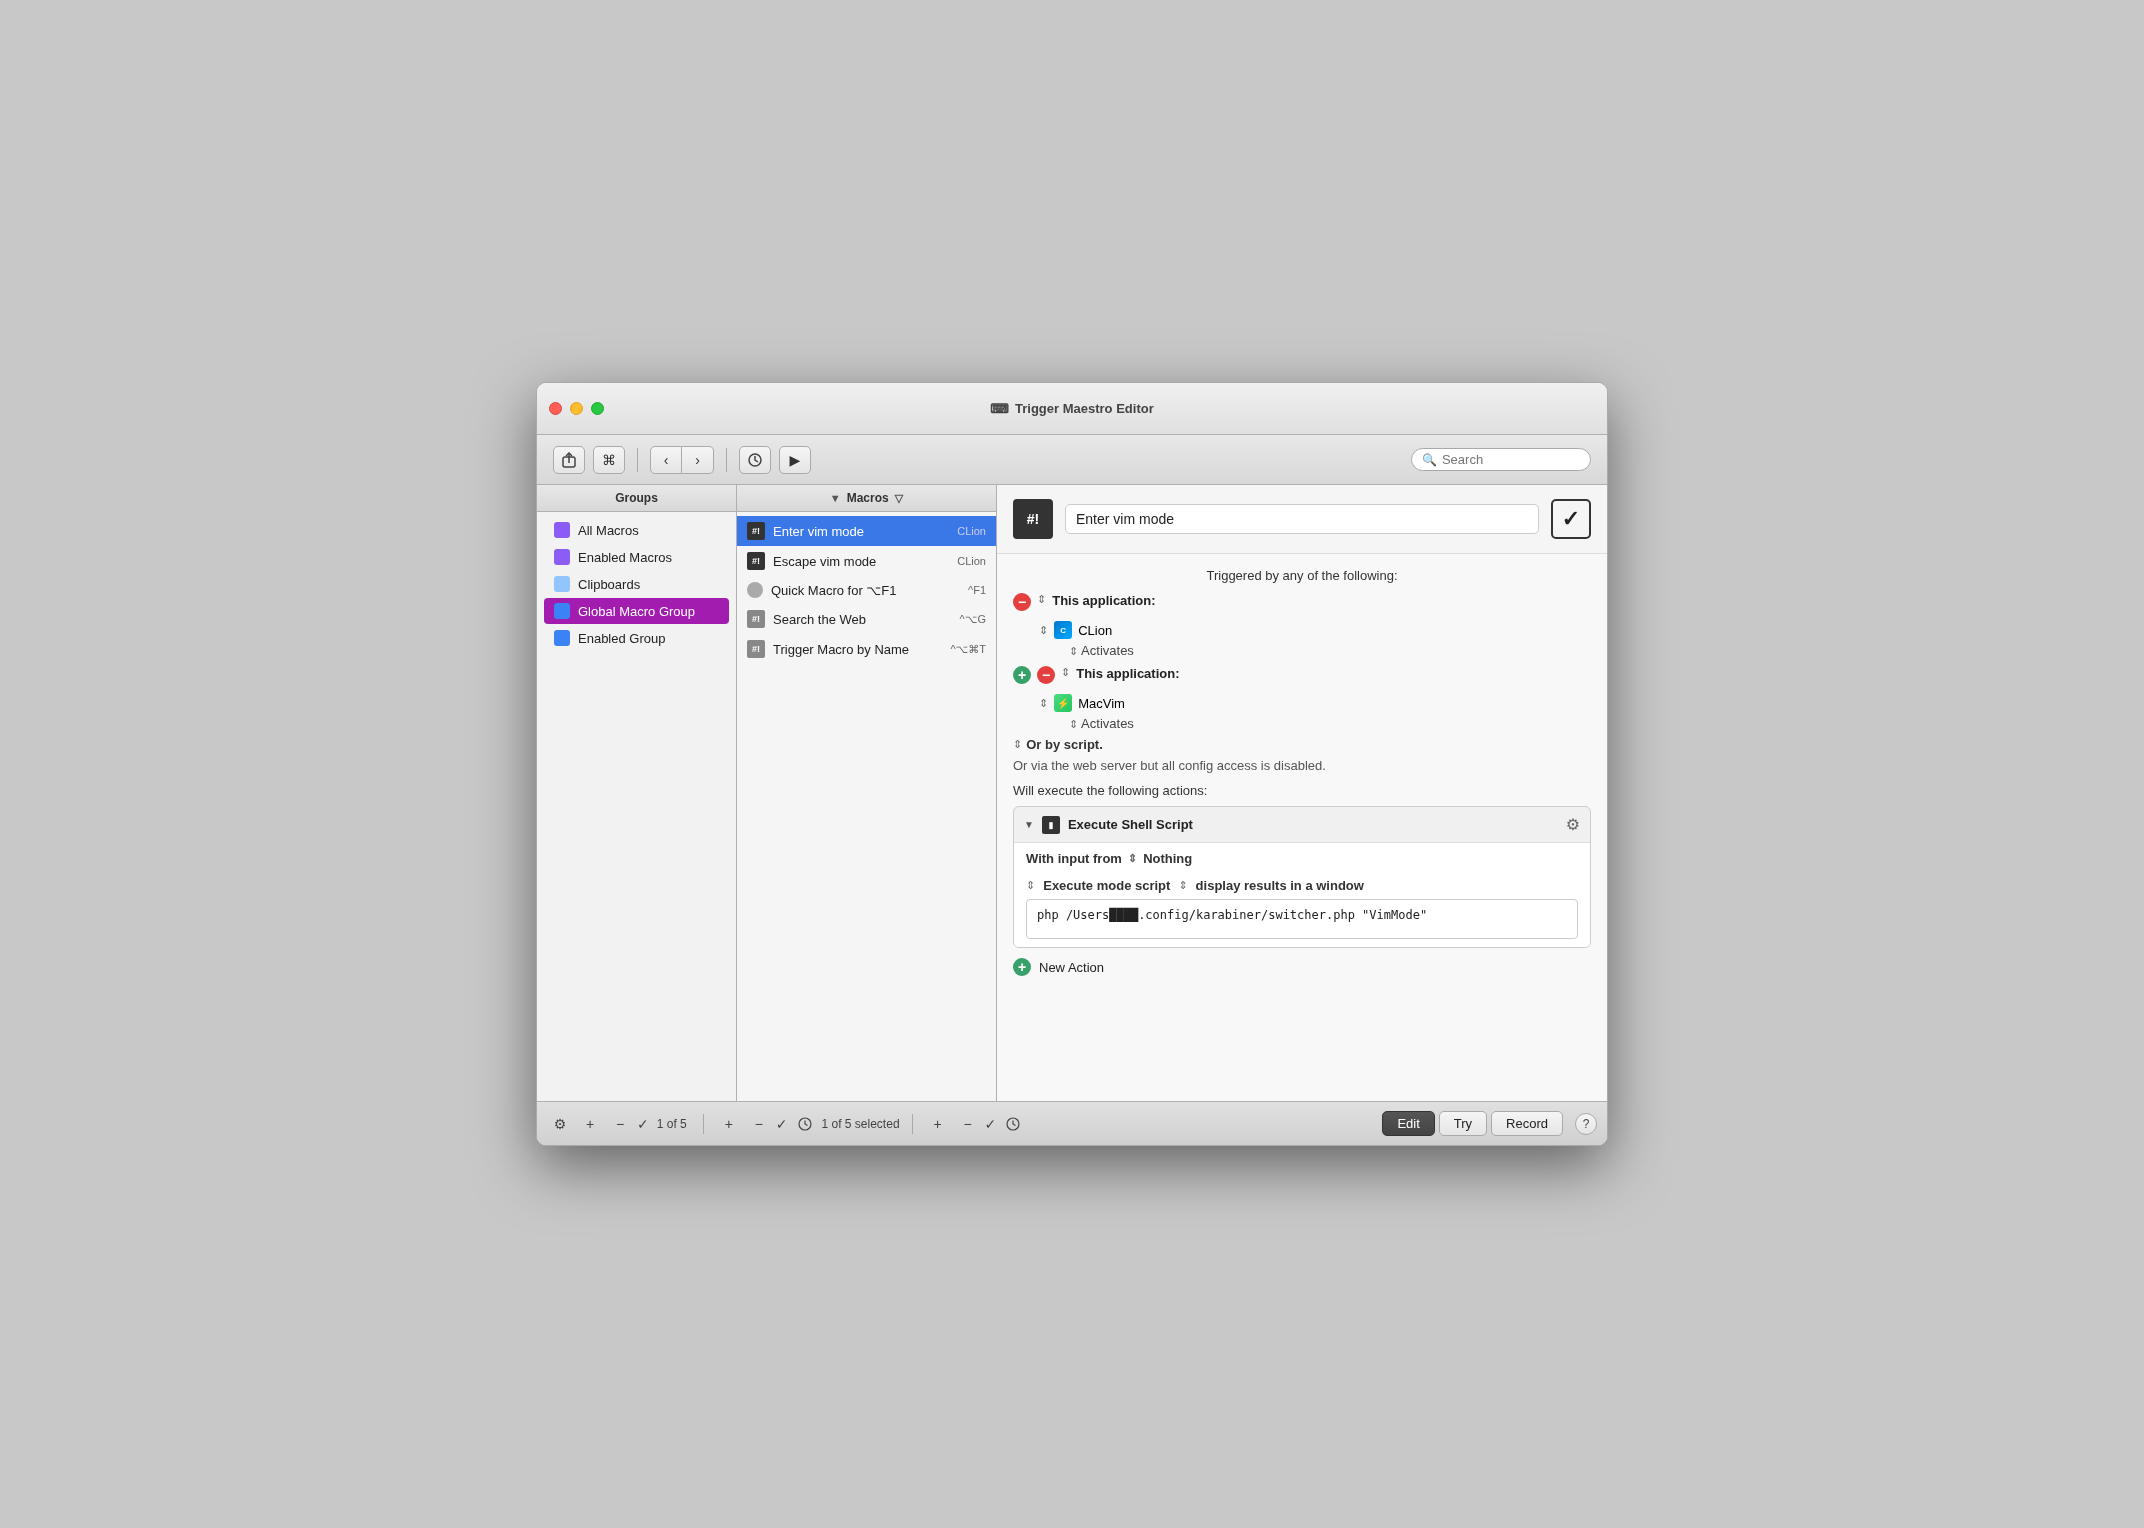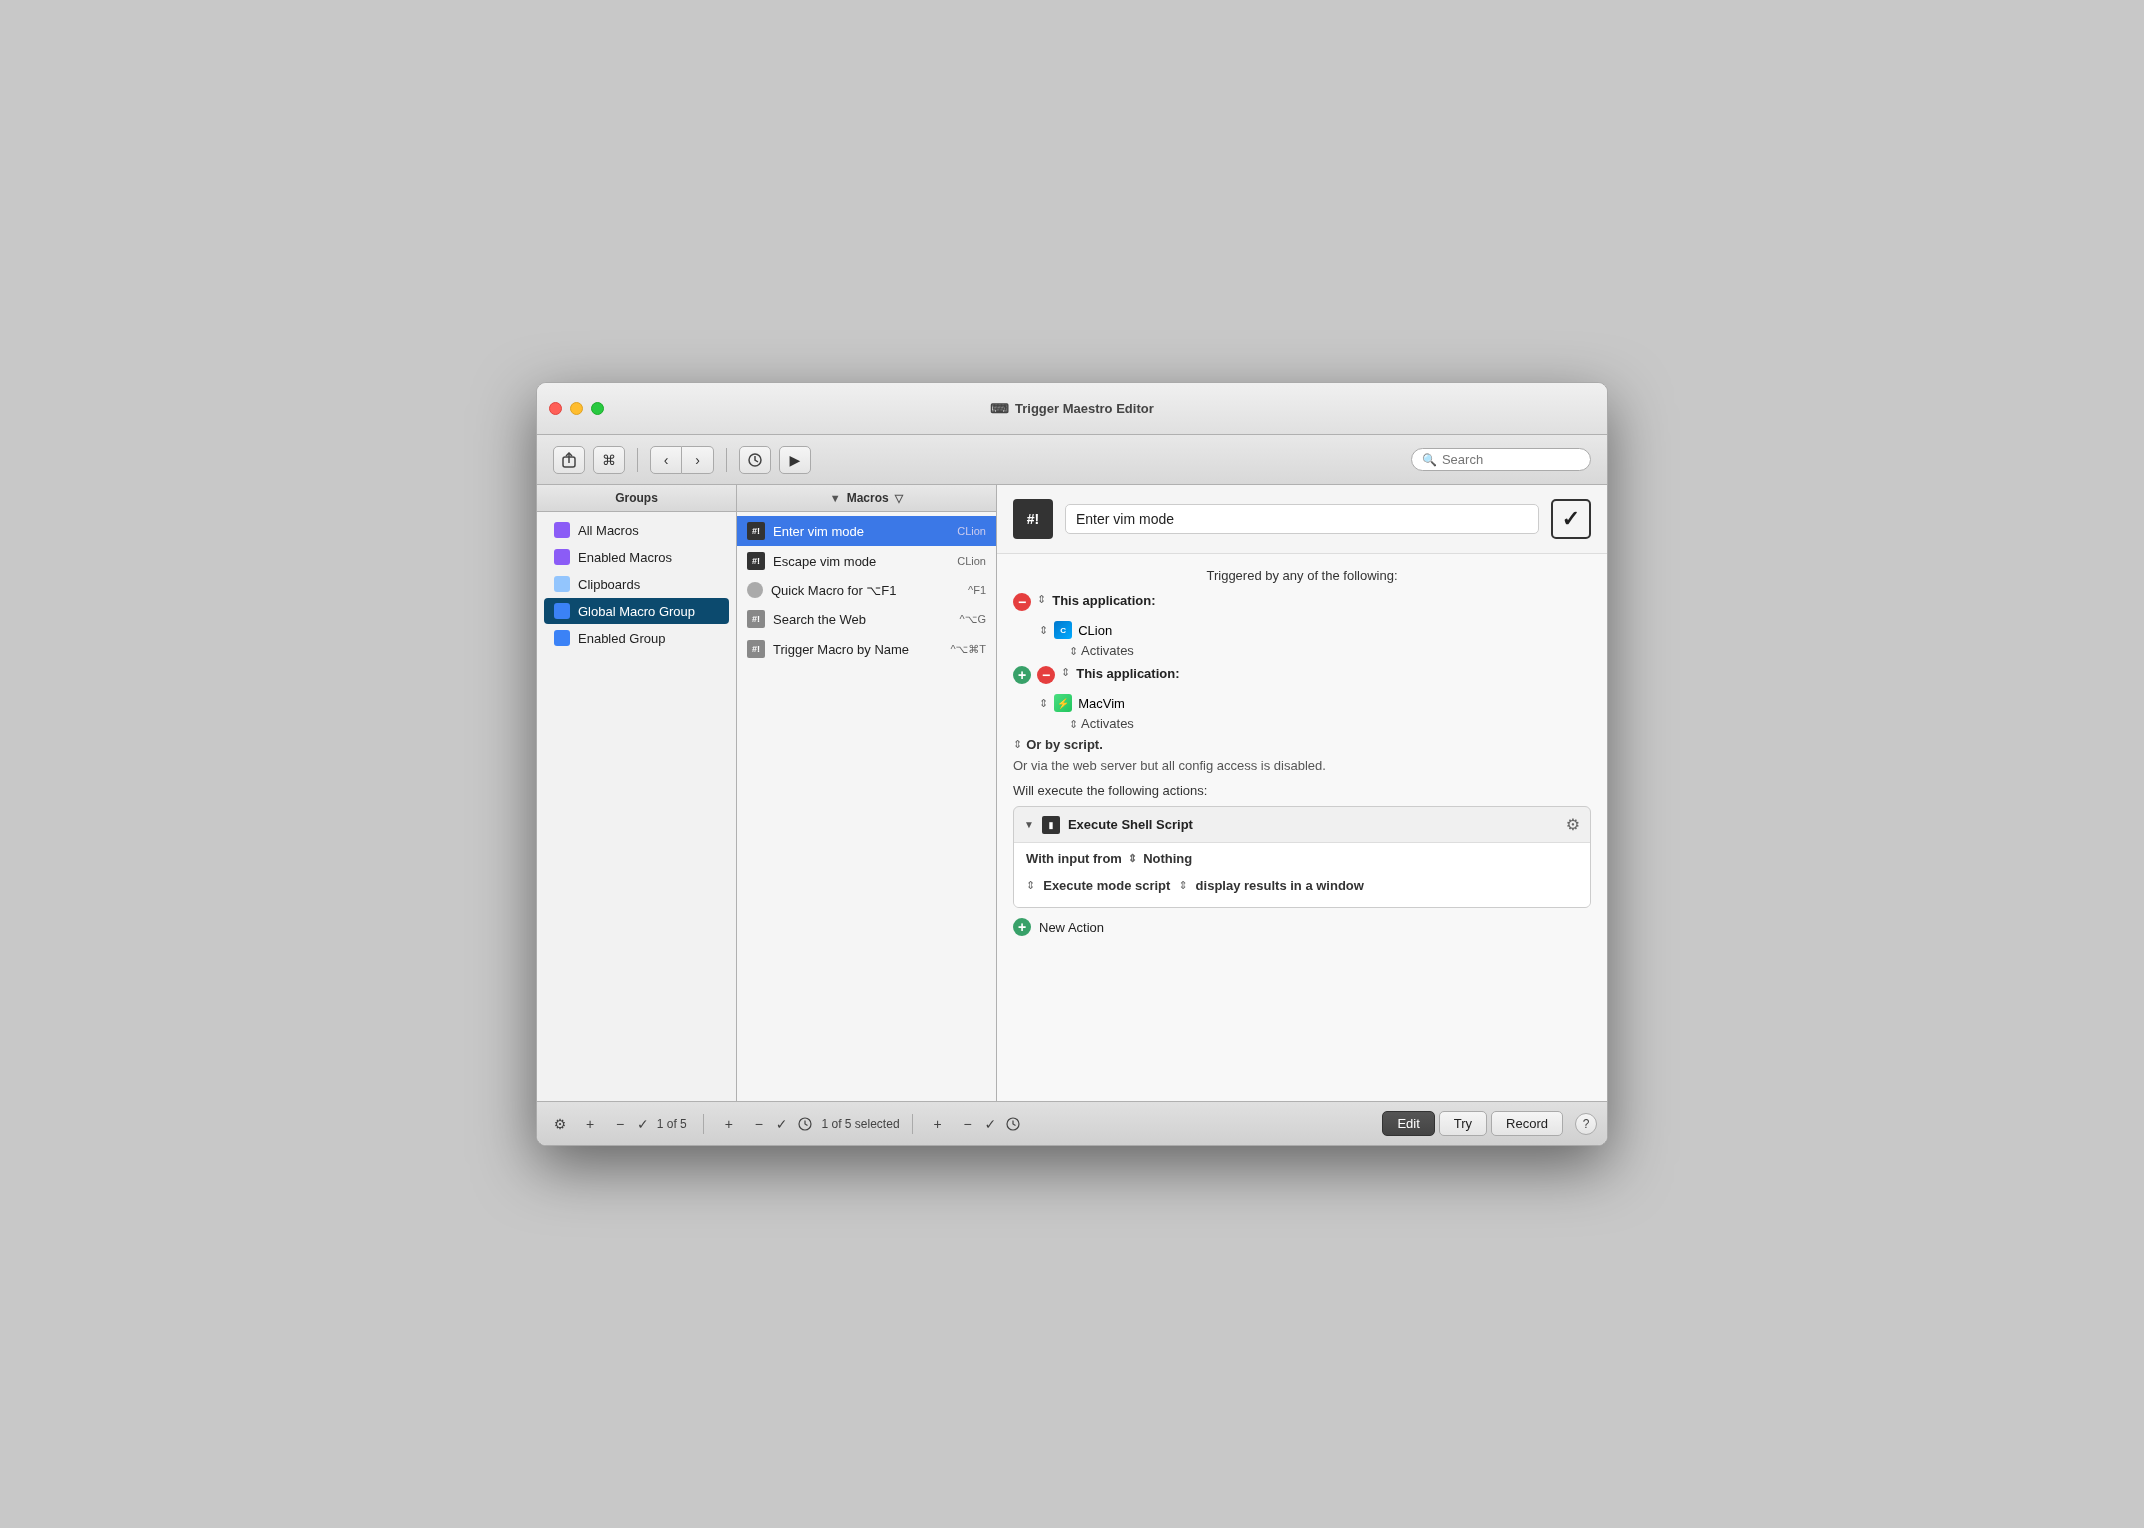--- a/index.html
+++ b/index.html
@@ -134,21 +134,21 @@
       display: flex;
       align-items: center;
       padding: 5px 10px;
       cursor: pointer;
       gap: 8px;
       font-size: 13px;
       color: #222;
       border-radius: 4px;
       margin: 1px 4px;
     }
-    .group-item.selected { background: #0c4a6e; color: white; }
+    .group-item.selected { background: #a21caf; color: white; }
     .group-icon {
       width: 16px;
       height: 16px;
       border-radius: 3px;
       flex-shrink: 0;
       display: flex;
       align-items: center;
       justify-content: center;
       font-size: 10px;
     }
@@ -624,20 +624,21 @@
                 <span>With input from</span>
                 <span class="sort-arrows">⇕</span>
                 <strong>Nothing</strong>
               </div>
               <div class="action-row-inline">
                 <span class="sort-arrows">⇕</span>
                 <strong>Execute mode script</strong>
                 <span class="sort-arrows">⇕</span>
                 <strong>display results in a window</strong>
               </div>
+              <div class="script-area">php /Users████.config/karabiner/switcher.php "VimMode"</div>
             </div>
           </div>
 
           <div class="new-action-row">
             <button class="btn-circle btn-add">+</button>
             <span class="new-action-label">New Action</span>
           </div>
         </div>
       </div>
     </div>

